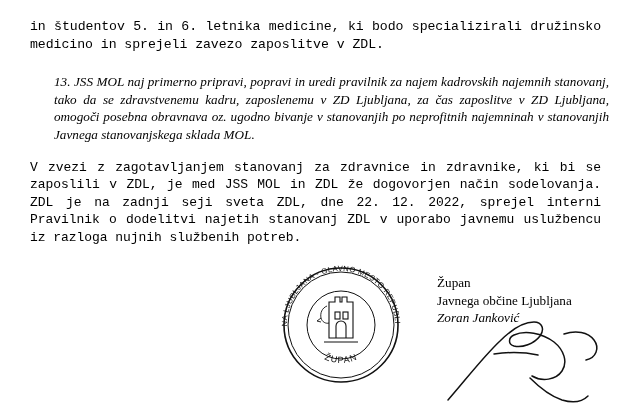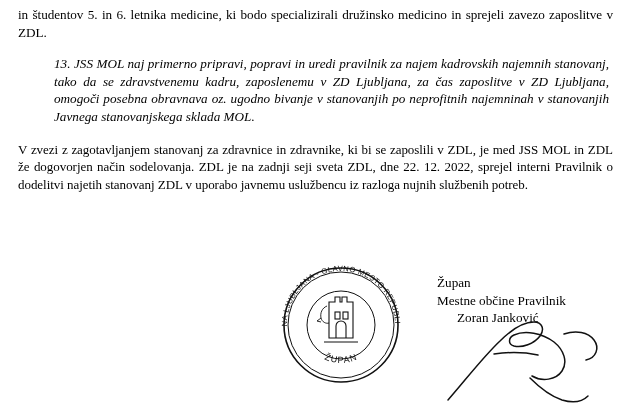--- a/index.html
+++ b/index.html
@@ -16,30 +16,31 @@
     position: relative;
   }
   .page {
     position: relative;
     width: 635px;
     height: 420px;
     box-sizing: border-box;
     padding: 6px 22px 0 18px;
   }
   p {
-    margin: 0;
+    margin: 12px;
     text-align: justify;
+    font-family: Liberation Mono, monospace;
   }
   .para-top {
     font-size: 13.2px;
     line-height: 1.33;
     letter-spacing: -0.05px;
   }
   .numbered-block {
-    margin-top: 14px;
+    margin-top: 20px;
     margin-left: 36px;
     margin-right: 4px;
     font-style: italic;
     font-size: 13.2px;
     line-height: 1.34;
     text-align: justify;
   }
   .numbered-block .num {
     font-style: italic;
   }
@@ -66,21 +67,21 @@
     height: 138px;
   }
   .sig-text {
     position: absolute;
     left: 437px;
     top: 26px;
     font-size: 13.2px;
     line-height: 1.33;
   }
   .sig-text .line-italic {
-    margin-left: 20px;
+    font-style: italic;
   }
   .handwriting {
     position: absolute;
     left: 430px;
     top: 60px;
     width: 190px;
     height: 105px;
   }
 </style>
 </head>
@@ -123,21 +124,21 @@
           <path d="M 64,82 L 64,70 a 5,5 0 0 1 10,0 L 74,82"></path>
           <path d="M 52,86 L 86,86"></path>
           <path d="M 55,50 c -5,2 -7,7 -6,12 c 1,4 5,6 8,5" stroke-width="0.9"></path>
           <path d="M 49,62 l -4,3 l 4,1" stroke-width="0.9"></path>
         </g>
       </svg>
     </div>
 
     <div class="sig-text">
       <div>Župan</div>
-      <div>Mestne občine Pravilnik</div>
+      <div>Javnega občine Ljubljana</div>
       <div class="line-italic">Zoran Janković</div>
     </div>
 
     <div class="handwriting">
       <svg viewBox="0 0 190 105" width="190" height="105" xmlns="http://www.w3.org/2000/svg">
         <g fill="none" stroke="#111" stroke-width="1.5" stroke-linecap="round">
           <path d="M 18,92 C 34,74 52,50 70,33 C 80,23 92,14 104,14 C 112,14 115,21 110,28 C 104,36 92,40 84,38 C 78,36 78,30 84,27 C 95,22 112,25 124,34 C 134,42 138,54 132,63 C 126,72 112,74 102,68"></path>
           <path d="M 64,46 C 78,44 94,44 108,47"></path>
           <path d="M 100,70 C 110,80 120,88 132,92 C 142,95 152,94 158,88"></path>
           <path d="M 134,26 C 146,22 158,24 164,32 C 170,40 166,50 156,52"></path>

